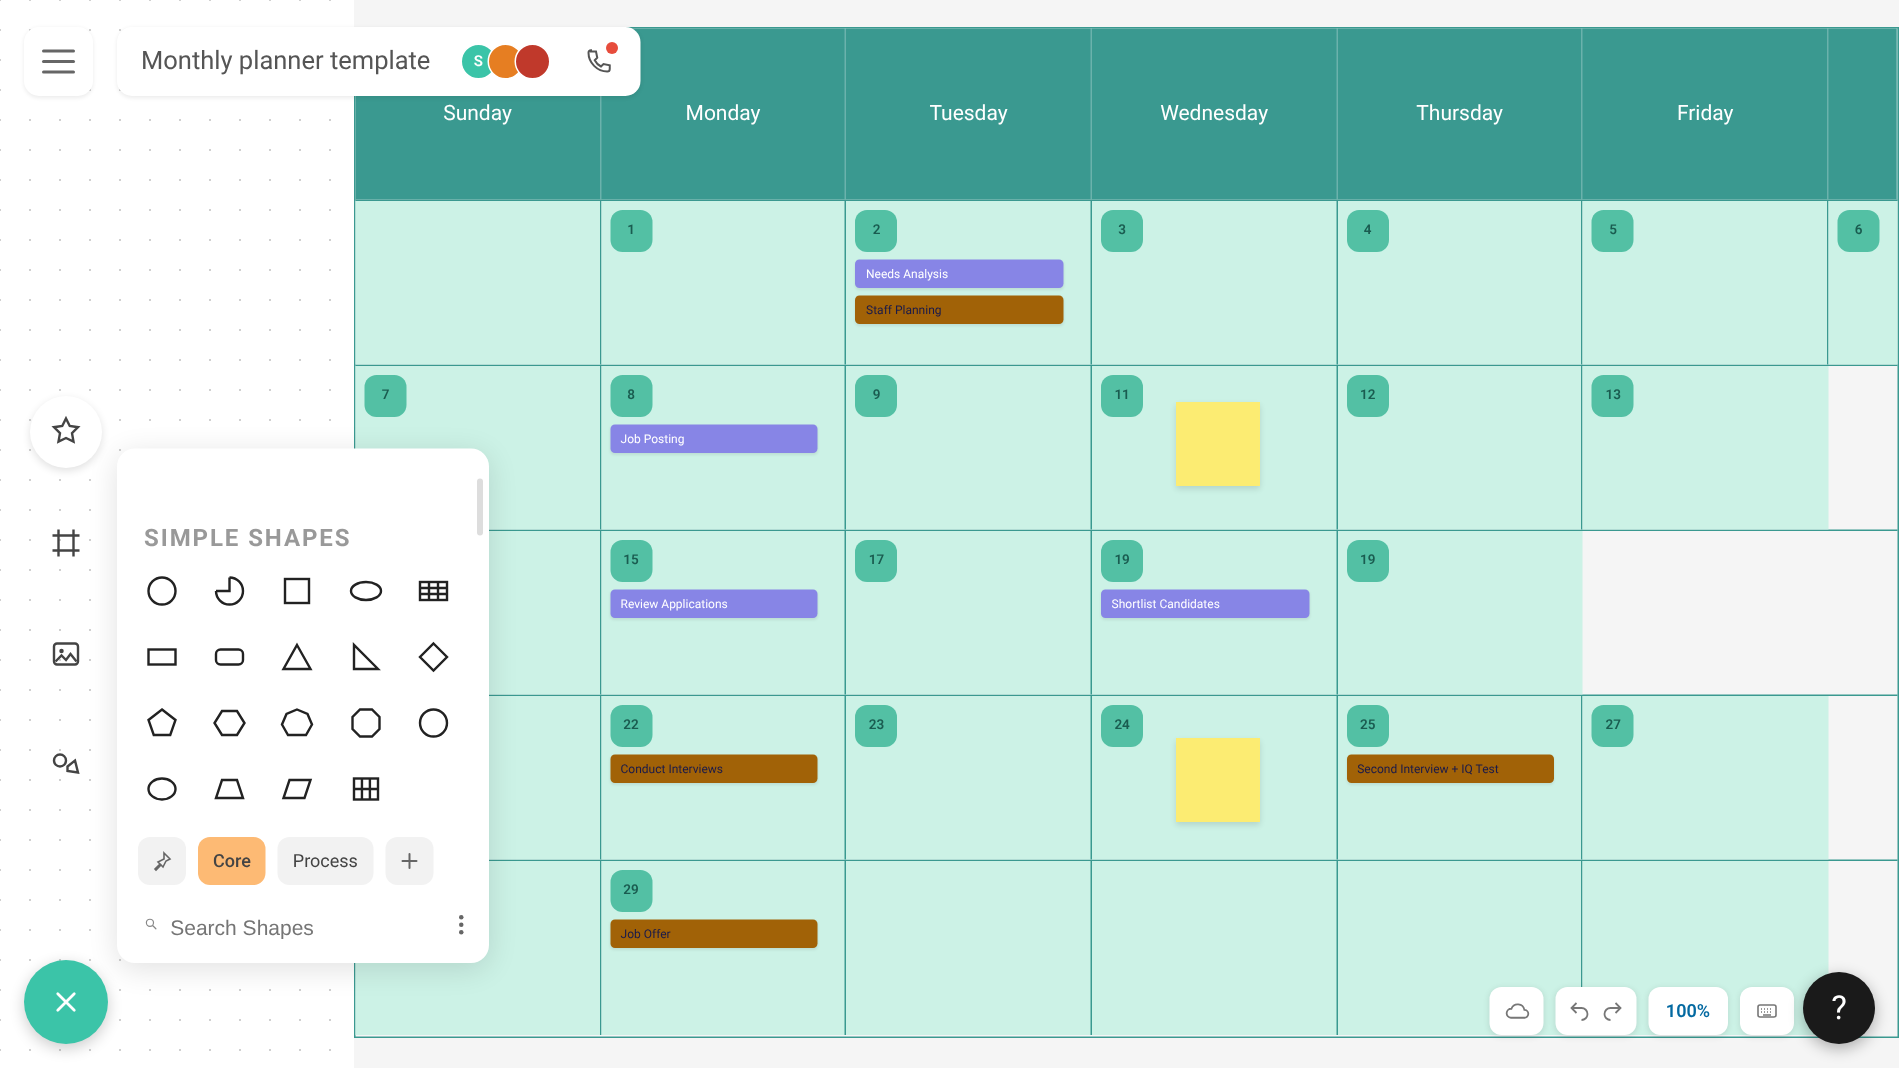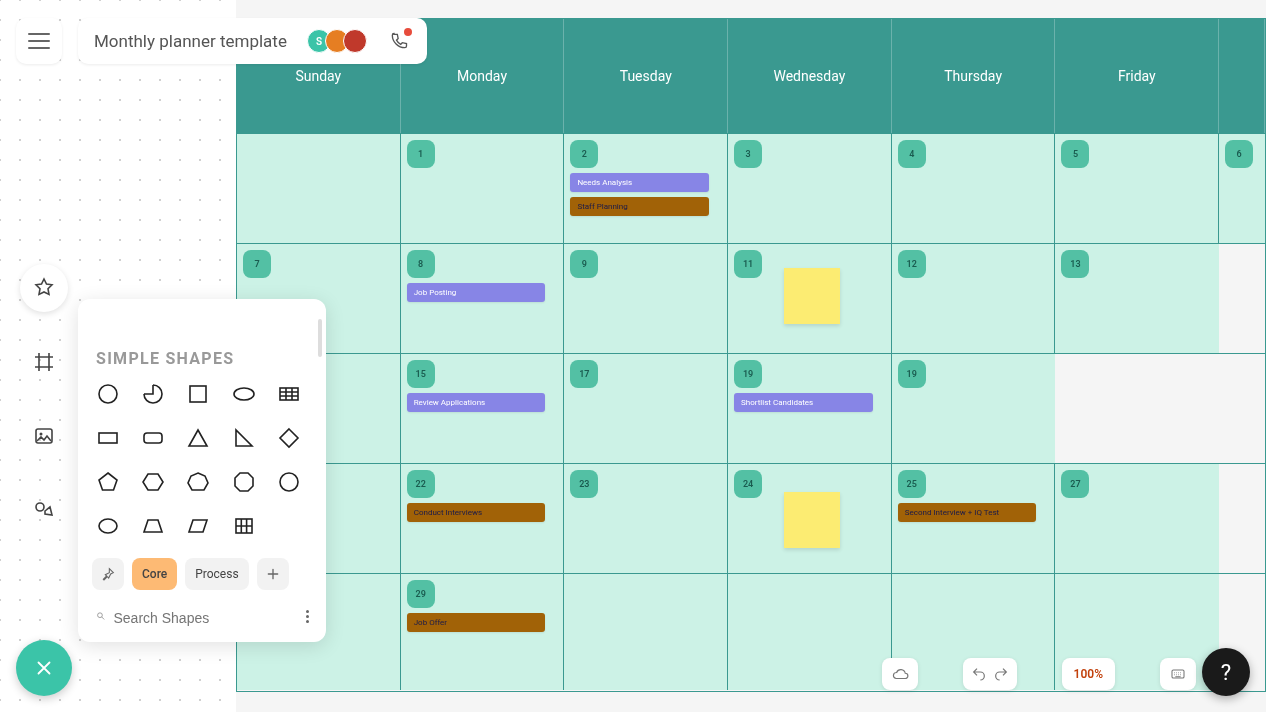--- a/index.html
+++ b/index.html
@@ -243,22 +243,21 @@
     z-index:4;
   }
   .bb-pill{
     background:#fff;
     border-radius:8px;
     height:32px;
     display:flex;align-items:center;justify-content:center;
     box-shadow:0 1px 4px rgba(0,0,0,0.1);
     padding:0 8px;
     gap:6px;
-    color:#c2410c;
-    margin-left:37px;
+    color:#0369a1;
   }
   .zoom-pill{ font-size:12px; font-weight:600; padding:0 12px;}
   .help-fab{
     position:absolute;
     right:16px; bottom:16px;
     width:48px;height:48px;
     background:#1a1a1a;
     border-radius:50%;
     color:#fff;
     display:flex;align-items:center;justify-content:center;

